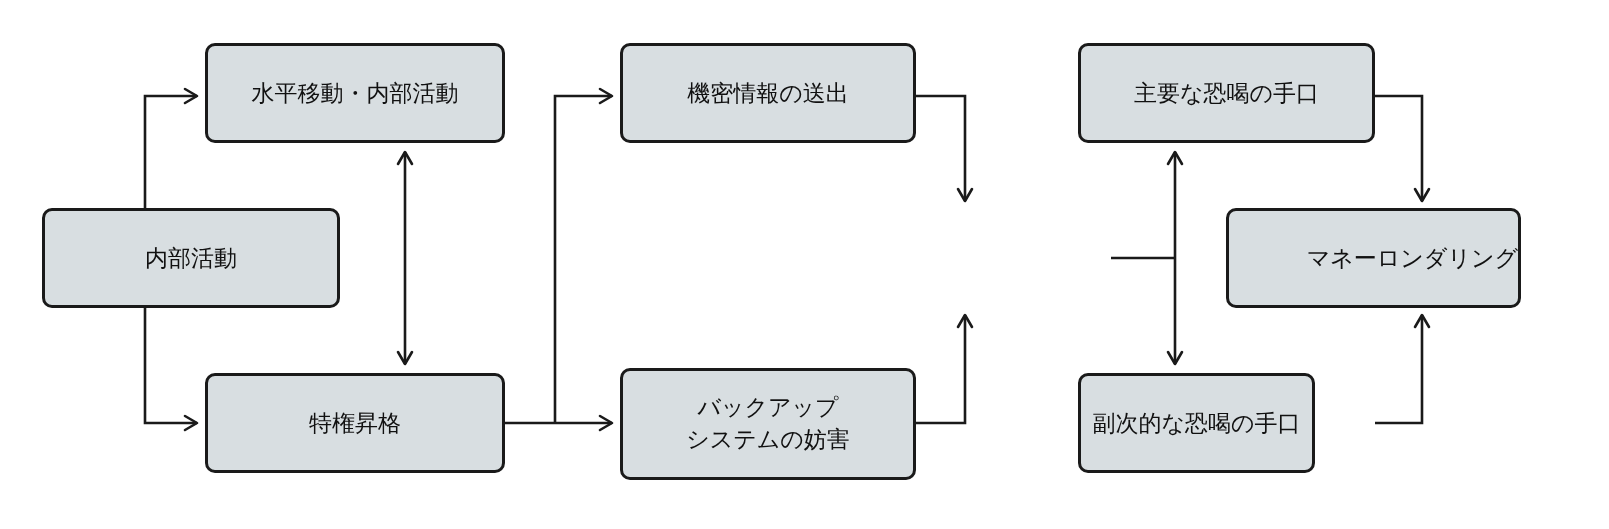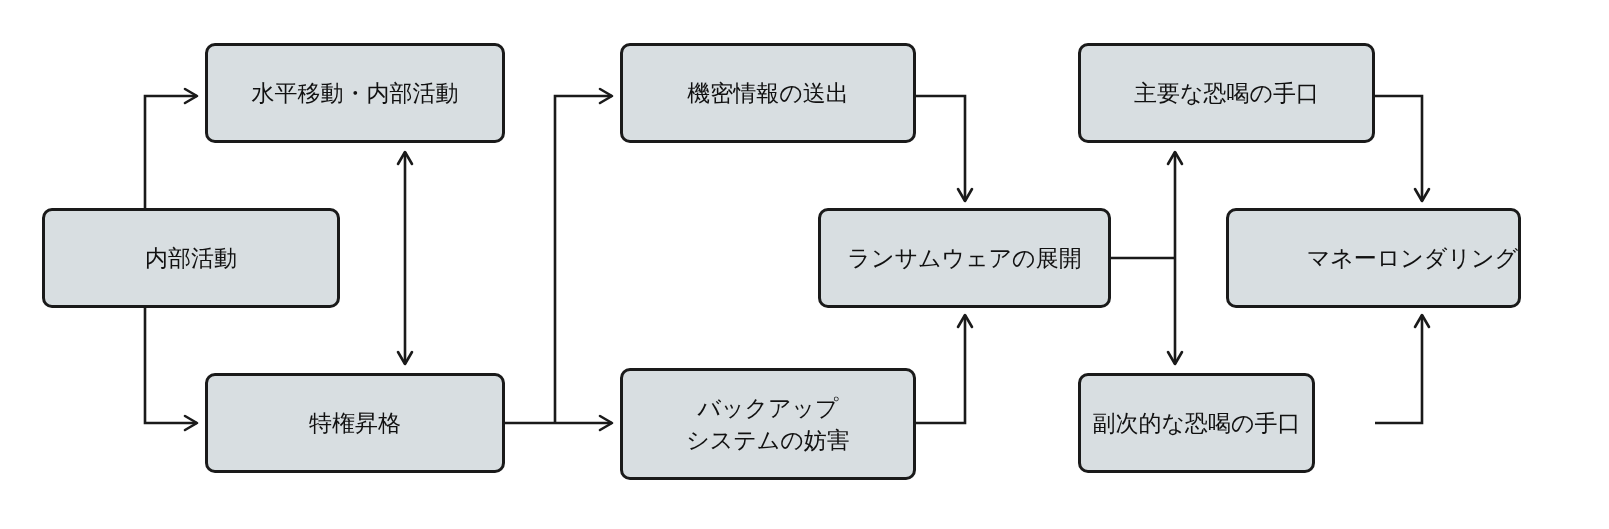--- a/index.html
+++ b/index.html
@@ -76,28 +76,25 @@
   </div>
 
   <div class="node" style="left:205px; top:373px; width:300px; height:100px;justify-content:center;">
     <span>特権昇格</span>
   </div>
 
   <div class="node" style="left:620px; top:43px; width:296px; height:100px;">
     <span>機密情報の送出</span>
   </div>
 
-  <div class="node" style="left:620px; top:368px; width:296px; height:112px;">
+  <div class="node" style="left:620px; top:368px; width:296px; height:112px;font-family:Liberation Serif, serif;">
     <span>バックアップ
 システムの妨害</span>
   </div>
 
-  <div class="node" style="left:818px; top:208px; width:293px; height:100px;">
-    <span>ランサムウェアの展開</span>
-  </div>
 
   <div class="node" style="left:1078px; top:43px; width:297px; height:100px;justify-content:center;">
     <span>主要な恐喝の手口</span>
   </div>
 
   <div class="node" style="left:1078px; top:373px; width:237px; height:100px;">
     <span>副次的な恐喝の手口</span>
   </div>
 
   <div class="node" style="left:1226px; top:208px; width:295px; height:100px;justify-content:flex-end;">

